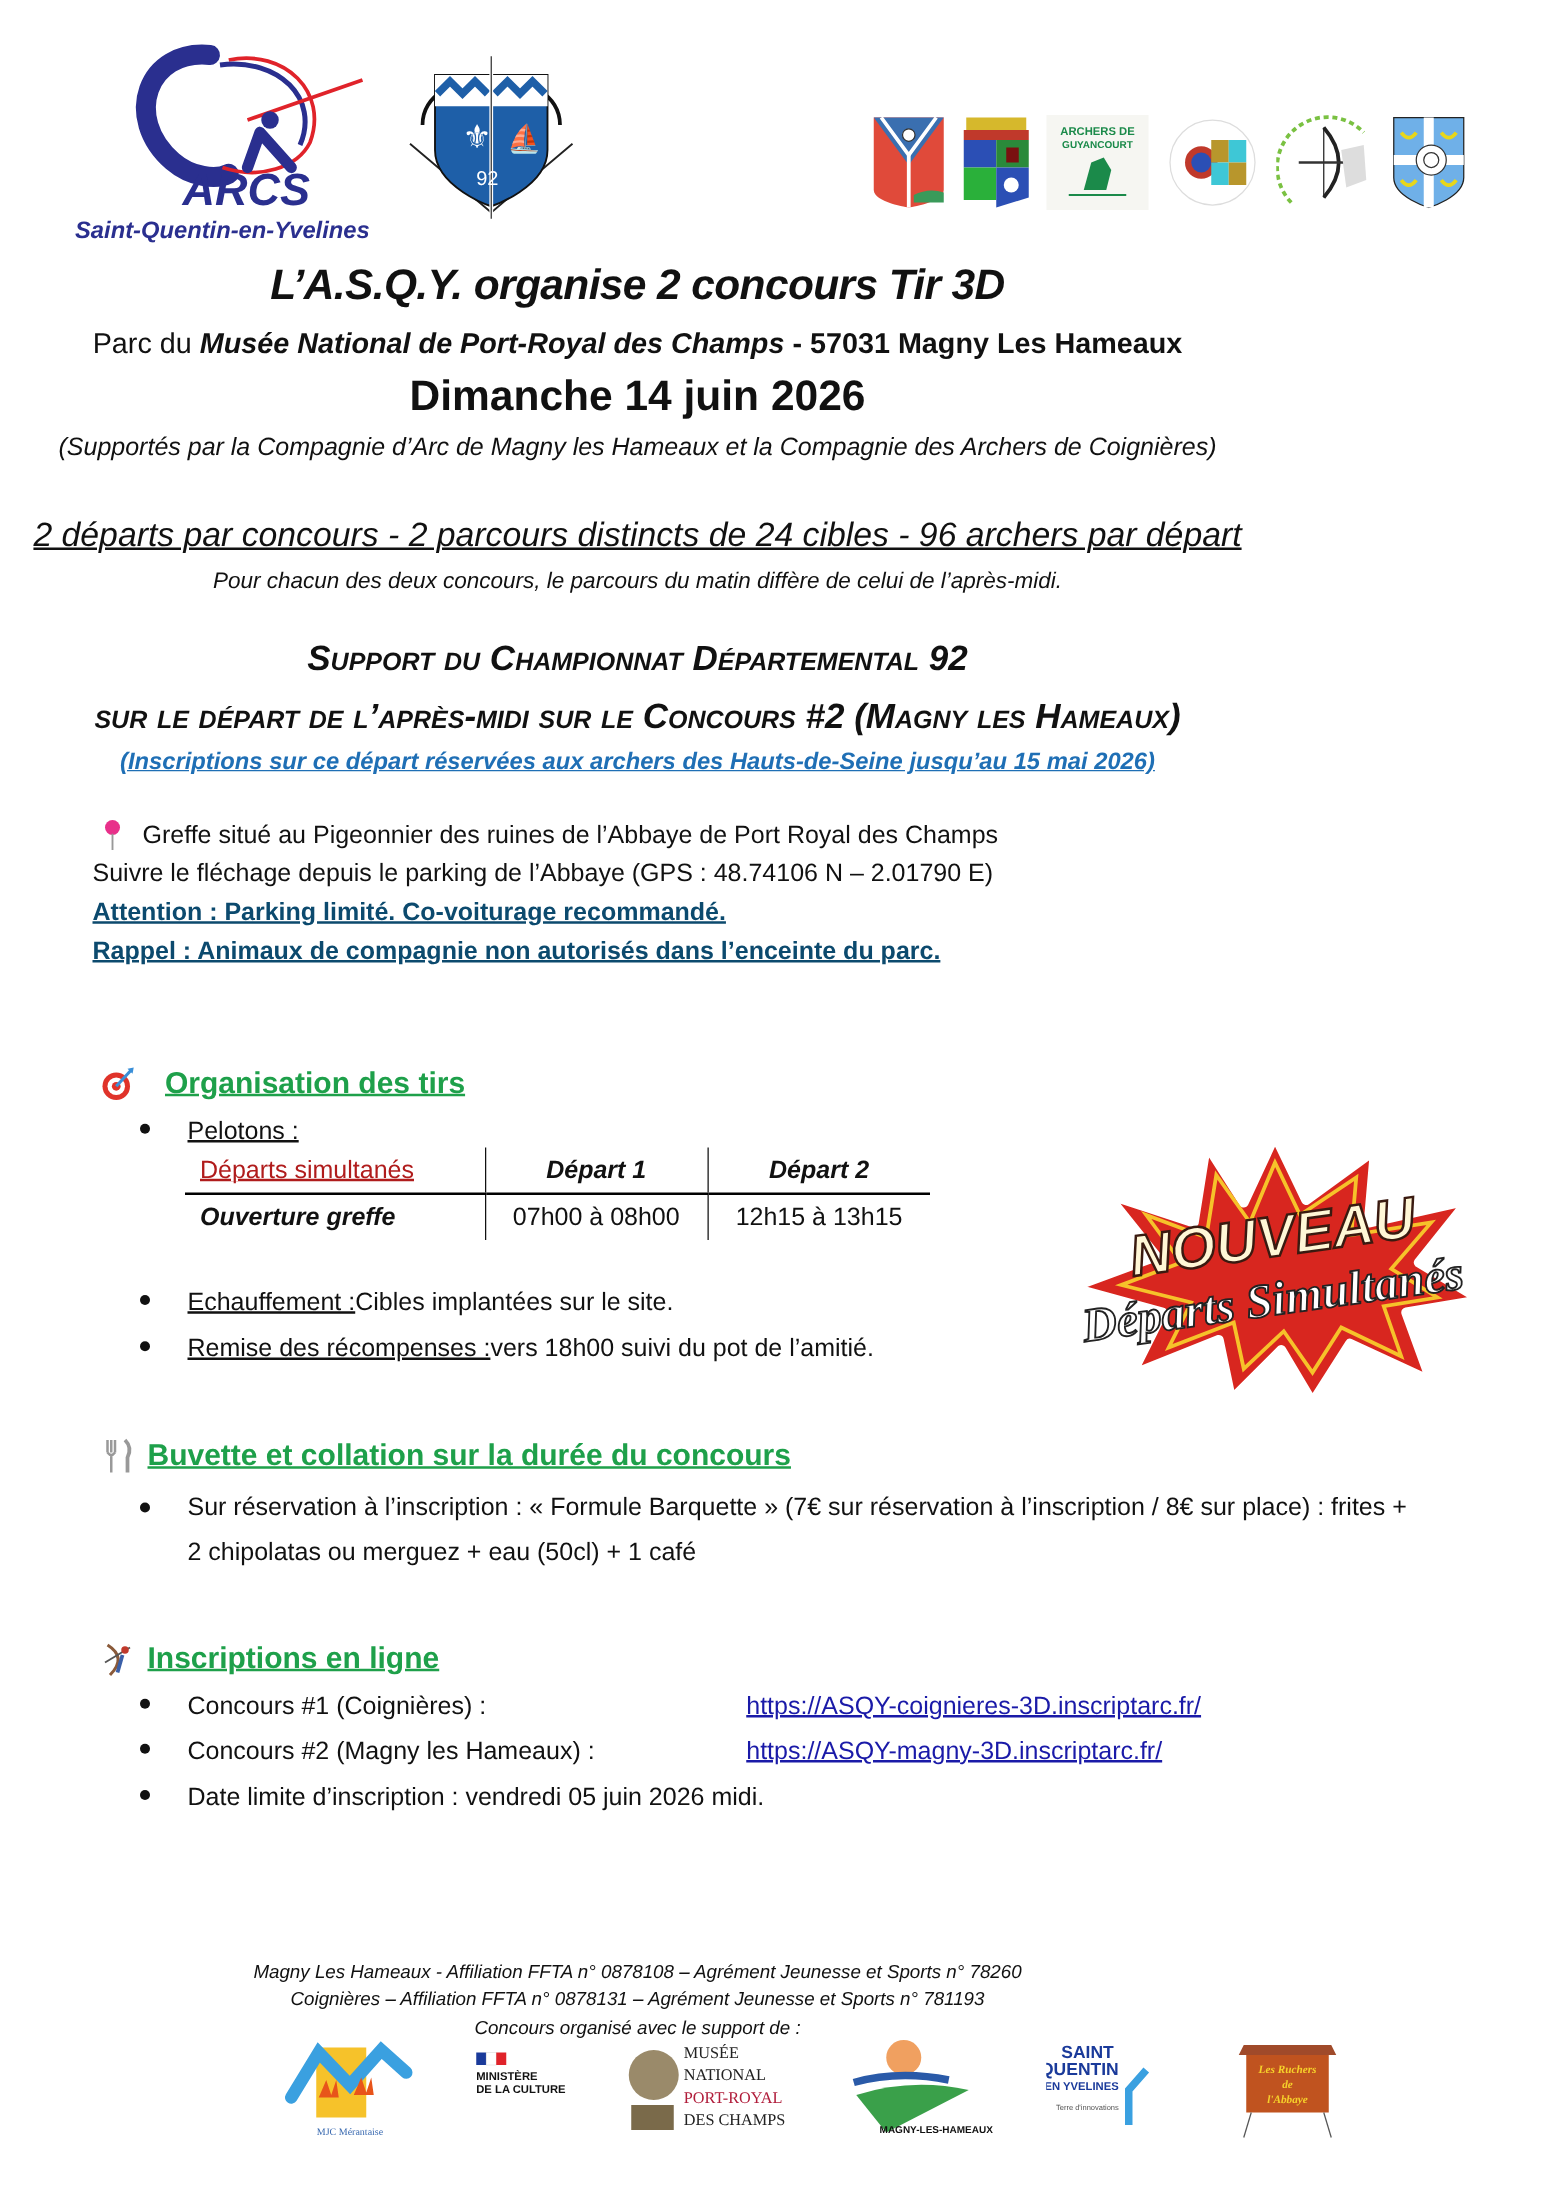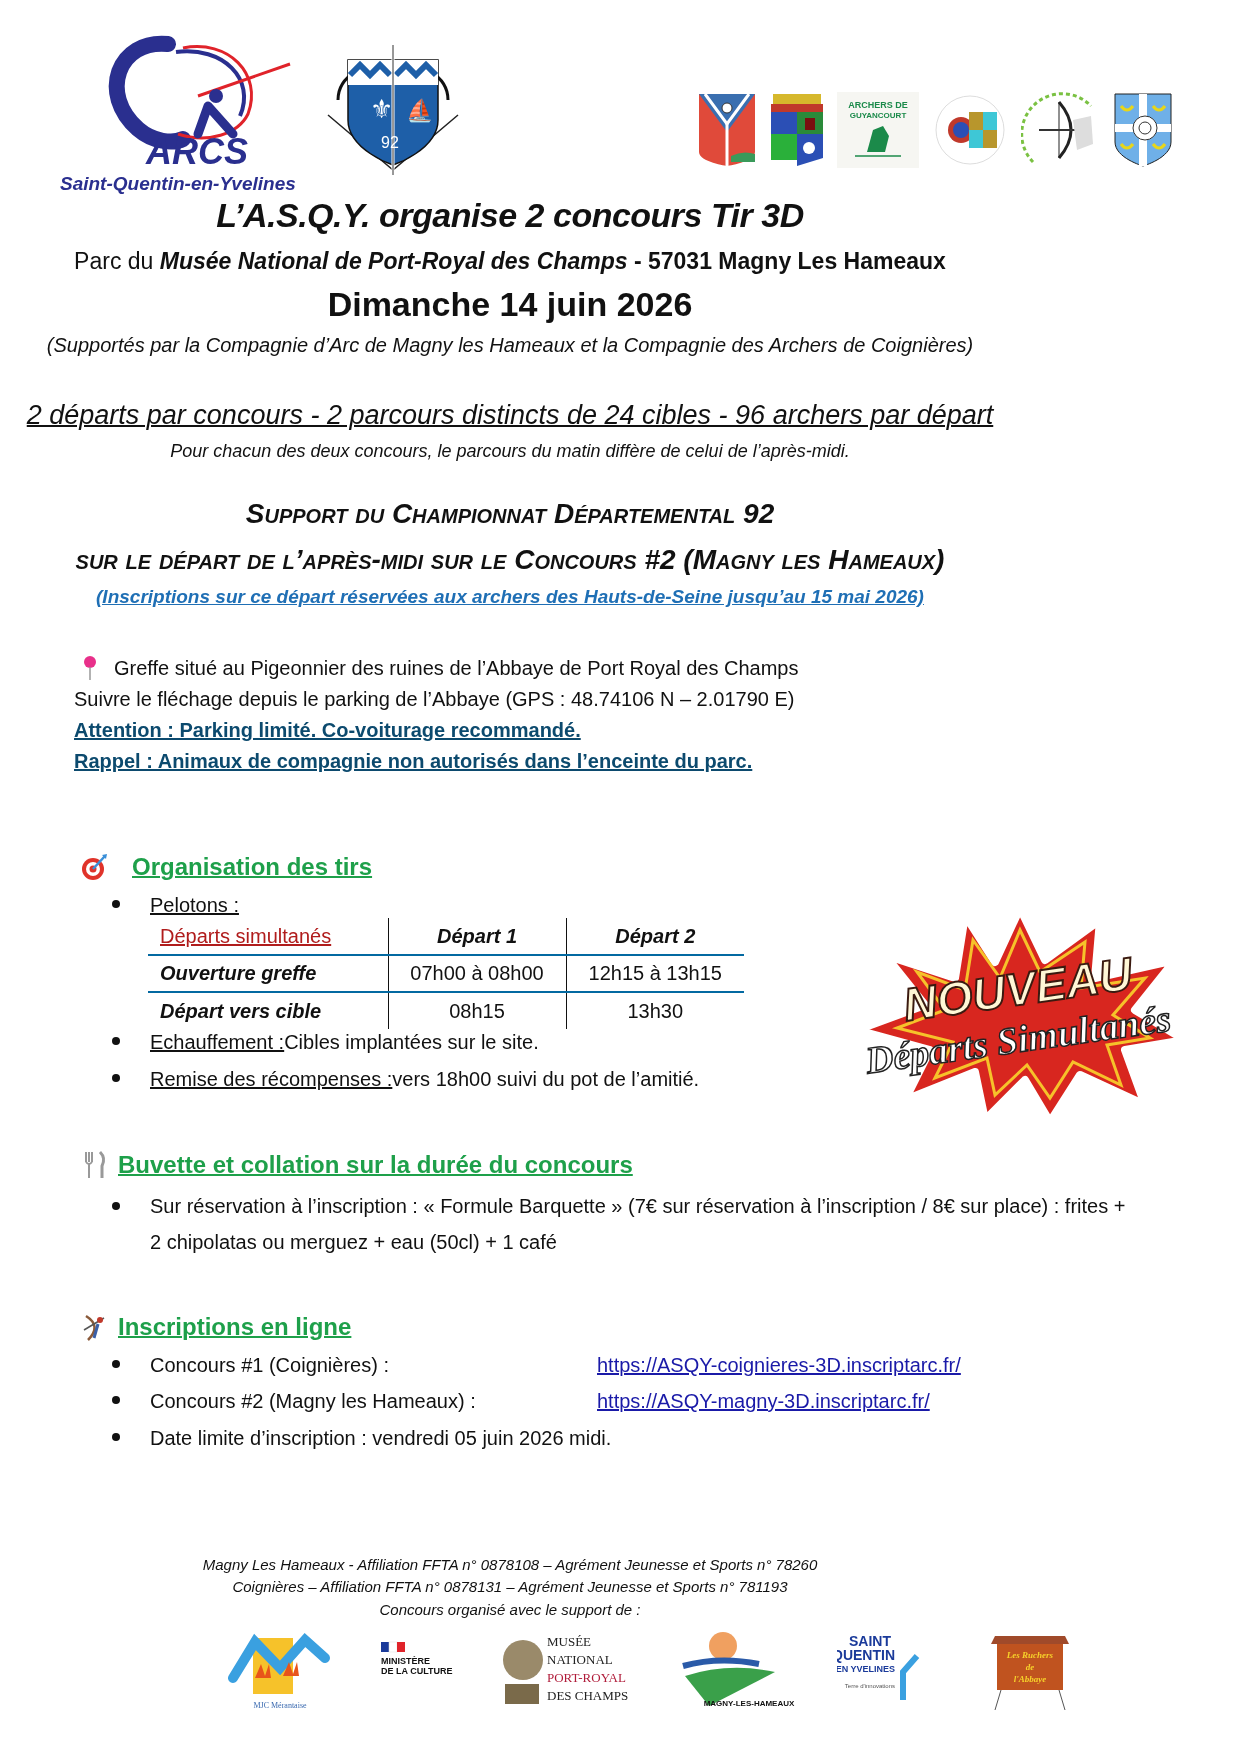--- a/index.html
+++ b/index.html
@@ -1,19 +1,19 @@
 <!DOCTYPE html>
 <html><head>
 <meta charset="utf-8">
 <style>
   * { box-sizing: border-box; margin: 0; padding: 0; }
   html, body { width: 1242px; height: 1750px; background: #ffffff; overflow: hidden; }
   body { position: relative; font-family: "Liberation Sans", sans-serif; color: #111; }
   .abs { position: absolute; }
-  .center { left: 0; width: 1020px; text-align: center; white-space: nowrap; }
+  .center { left: 0; width: 1020px; text-align: center; white-space: nowrap; margin-top: 13px; }
 
   
   .logo-arcs { left: 58px; top: 34px; width: 260px; height: 160px; }
   .logo-92 { left: 318px; top: 40px; width: 150px; height: 140px; }
   .club-logos { left: 697px; top: 88px; height: 84px; display: flex; gap: 10px; align-items: center; }
   .club-logo { width: 60px; height: 76px; }
   .club-logo.wide { width: 82px; }
 
   
   .t-title { top: 196px; font-size: 34px; font-weight: bold; font-style: italic; letter-spacing: -0.5px; }
@@ -41,21 +41,21 @@
   .bullet { left: 112px; font-size: 20px; white-space: nowrap; display: flex; align-items: baseline; }
   .bullet .dot { width: 8px; height: 8px; border-radius: 50%; background: #111; margin-right: 30px; position: relative; top: -4px; flex: 0 0 auto; }
   .bullet .u { text-decoration: underline; }
   .bullet.wrap { white-space: normal; width: 1030px; line-height: 36px; display: block; padding-left: 38px; }
   .bullet.wrap .dot { position: absolute; left: 0; top: 14px; margin: 0; }
 
   
   .sched { left: 148px; top: 918px; border-collapse: collapse; font-size: 20px; }
   .sched td { height: 37px; padding: 0 12px; border-right: 1.5px solid #111; text-align: center; white-space: nowrap; }
   .sched td:last-child { border-right: none; }
-  .sched tr.rowb td { border-top: 2px solid #0369a1; }
+  .sched tr.rowb td { border-top: 2px solid #000000; }
   .sched td.c0 { width: 240px; text-align: left; font-weight: bold; font-style: italic; }
   .sched td.c1 { width: 178px; }
   .sched td.c2 { width: 178px; }
   .sched .hdr-red { color: #b01c1c; text-decoration: underline; font-style: normal; font-weight: normal; }
   .sched .hdr-bi { font-weight: bold; font-style: italic; }
 
   
   .badge { left: 845px; top: 900px; width: 350px; height: 225px; }
 
   
@@ -194,25 +194,20 @@
       <tr>
     <td class="c0"><span class="hdr-red">Départs simultanés</span></td>
     <td class="c1"><span class="hdr-bi">Départ 1</span></td>
     <td class="c2"><span class="hdr-bi">Départ 2</span></td>
   </tr>
   <tr class="rowb">
     <td class="c0">Ouverture greffe</td>
     <td class="c1">07h00 à 08h00</td>
     <td class="c2">12h15 à 13h15</td>
   </tr>
-  <tr class="rowb">
-    <td class="c0">Départ vers cible</td>
-    <td class="c1">08h15</td>
-    <td class="c2">13h30</td>
-  </tr>
 </tbody>
   </table>
 
 <svg class="abs badge" viewBox="0 0 350 225">
   <polygon points="175,8 200,60 255,20 250,78 330,60 290,110 340,140 280,150 300,205 235,175 205,222 180,180 140,220 130,172 60,200 85,150 12,130 80,105 40,55 110,78 120,15 150,62" fill="#d8261f" stroke="#fff" stroke-width="8" stroke-linejoin="round"></polygon>
   <polygon points="175,30 195,72 240,42 236,88 300,78 268,115 305,138 262,145 276,185 228,162 205,198 182,165 150,195 142,158 90,178 108,142 52,128 100,110 72,72 120,90 128,40 155,78" fill="none" stroke="#f6c22a" stroke-width="3"></polygon>
   <text x="175" y="105" text-anchor="middle" font-family="Liberation Sans, sans-serif" font-size="46" font-weight="bold" font-style="italic" fill="#fff7d6" stroke="#3a1a10" stroke-width="2" transform="rotate(-8 175 105)">NOUVEAU</text>
   <text x="175" y="152" text-anchor="middle" font-family="Liberation Serif, serif" font-size="38" font-weight="bold" font-style="italic" fill="#fff" stroke="#222" stroke-width="1.5" transform="rotate(-8 175 152)">Départs Simultanés</text>
 </svg>
 

